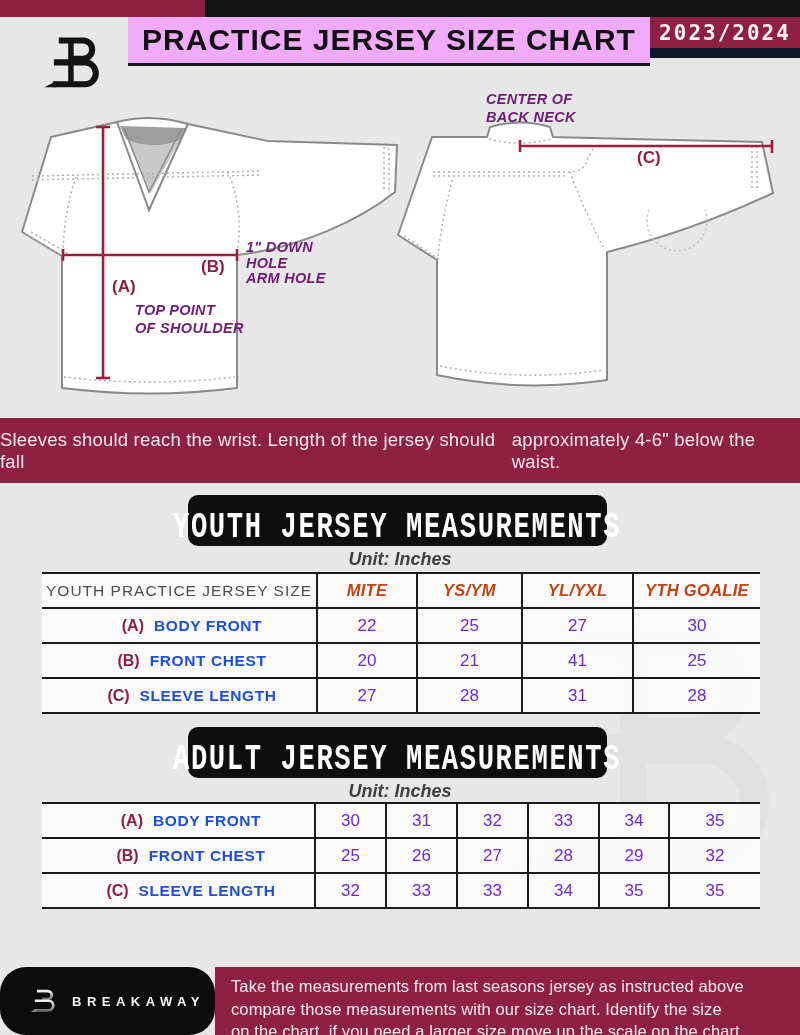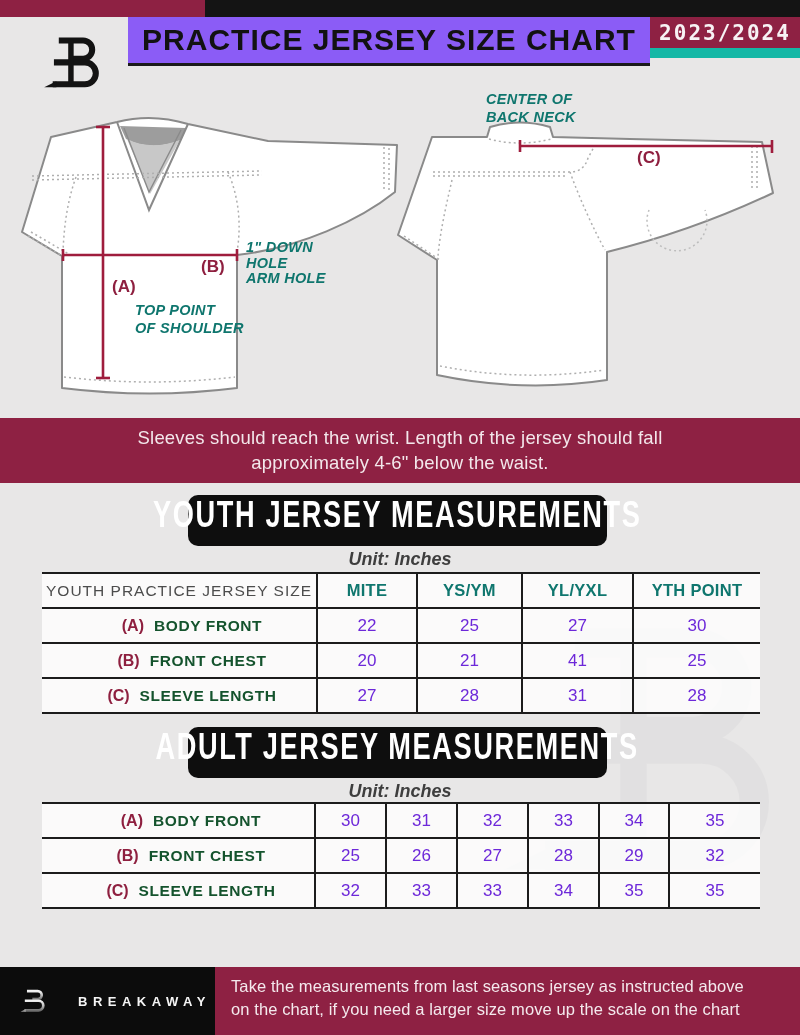--- a/index.html
+++ b/index.html
@@ -9,85 +9,85 @@
     background:#e8e7e7;
     font-family:"Liberation Sans", sans-serif;
     -webkit-font-smoothing:antialiased;
   }
   .abs { position:absolute; }
 
   
   .bar-maroon { left:0; top:0; width:205px; height:17px; background:#8e2143; }
   .bar-black  { left:205px; top:0; width:595px; height:17px; background:#141414; }
   .title-box  {
-    left:128px; top:17px; width:522px; height:49px; background:#8b5cf6;
+    left:128px; top:17px; width:522px; height:49px; background:#f0abfc;
     border-bottom:3px solid #1a1a1a;
     display:flex; align-items:center; justify-content:center;
   }
   .title-box span { font-size:30px; font-weight:700; letter-spacing:1px; color:#121212; }
   .season-box {
     left:650px; top:17px; width:150px; height:41px; background:#8e2143;
-    border-bottom:10px solid #14b8a6;
+    border-bottom:10px solid #0f172a;
     display:flex; align-items:center; justify-content:center;
   }
   .season-box span {
     font-family:"DejaVu Sans Mono", monospace;
     font-size:21px; font-weight:700; letter-spacing:2px; color:#f7f2f4;
   }
   .logo-top { left:43px; top:24px; width:68px; height:78px; }
 
   
   .m-key  { font-size:17px; font-weight:700; color:#8e1f3f; }
-  .m-desc { font-size:14.5px; font-style:italic; color:#0f766e; line-height:15.5px; font-weight:600; letter-spacing:.3px; }
+  .m-desc { font-size:14.5px; font-style:italic; color:#701a75; line-height:15.5px; font-weight:600; letter-spacing:.3px; }
   .m-desc div { white-space:nowrap; }
   .desc-wide { line-height:18px; }
 
   
   .banner {
     left:0; top:418px; width:800px; height:65px; background:#8e2143;
-    display:flex; flex-direction:column; align-items:center; justify-content:center;
+    display:flex; align-items:center; justify-content:center;
     gap:3px;
   }
   .banner div { color:#f3e7eb; font-size:18.5px; letter-spacing:.2px; }
 
   
   .pill {
     width:419px; height:51px; left:188px; background:#0e0e0e; border-radius:10px;
-    display:flex; align-items:flex-start; justify-content:center;
+    display:flex; align-items:flex-end; justify-content:center;font-family:Liberation Mono, monospace;
   }
   .pill span {
     display:inline-block; color:#ffffff; font-size:34px; font-weight:700;
     letter-spacing:2px; transform:scale(.8,1.1); white-space:nowrap;
   }
   .unit { left:0; width:800px; text-align:center; font-size:18px; font-style:italic; font-weight:700; color:#3e3e3e; }
 
   
   table.size { position:absolute; left:42px; width:718px; border-collapse:collapse; table-layout:fixed; }
   table.size td {
     height:35px; border-top:2px solid #1c1c1c; border-bottom:2px solid #1c1c1c;
     background:rgba(255,255,255,.8); text-align:center; vertical-align:middle;
   }
   table.size td + td { border-left:2px solid #1c1c1c; }
   td.size-col-header { font-size:15.5px; color:#4c4c4c; letter-spacing:1px; }
-  td.col-header { font-size:16.5px; font-weight:700; color:#0f766e; letter-spacing:.3px; }
+  td.col-header { font-size:16.5px; font-weight:700; color:#c2410c; letter-spacing:.3px;font-style:italic; }
   td.row-label { text-align:left; padding-left:26px; }
   td.row-label .key { color:#8e1f3f; font-weight:700; font-size:16px; margin-right:10px; }
-  td.row-label .lbl { color:#14532d; font-size:15.5px; font-weight:600; letter-spacing:.6px; }
+  td.row-label .lbl { color:#1d4ed8; font-size:15.5px; font-weight:600; letter-spacing:.6px; }
   td.val { font-size:17px; color:#6d28d9; }
 
   
   .watermark { left:498px; top:542px; width:330px; height:420px; opacity:.55; z-index:0; }
 
   
   .z2 { z-index:2; }
 
   
   .footer-black {
     left:0; top:967px; width:215px; height:68px; background:#0c0c0c;
-    display:flex; align-items:center; padding-left:20px; gap:28px;
+    display:flex; align-items:center; padding-left:30px; gap:12px;border-radius:26px;
   }
   .footer-black .brand { color:#f5f5f5; font-size:13px; font-weight:700; letter-spacing:5.5px; }
   .footer-maroon {
     left:215px; top:967px; width:585px; height:76px; background:#8e2143;
     padding:8px 10px 0 16px;
   }
   .footer-maroon div { color:#f4e9ed; font-size:16.5px; line-height:22.5px; letter-spacing:.1px; white-space:nowrap; }
 </style>
 </head>
 <body>
@@ -204,21 +204,21 @@
       <col style="width:105px">
       <col style="width:111px">
       <col style="width:127px">
     </colgroup>
   <tbody>
       <tr>
     <td class="size-col-header">YOUTH PRACTICE JERSEY SIZE</td>
     <td class="col-header">MITE</td>
     <td class="col-header">YS/YM</td>
     <td class="col-header">YL/YXL</td>
-    <td class="col-header">YTH POINT</td>
+    <td class="col-header">YTH GOALIE</td>
   </tr>
   <tr>
     <td class="row-label">
       <span class="key">(A)</span><span class="lbl">BODY FRONT</span>
     </td>
     <td class="val">22</td>
     <td class="val">25</td>
     <td class="val">27</td>
     <td class="val">30</td>
   </tr>
@@ -306,14 +306,15 @@
     </defs>
     <path d="M14,14 H54 A15 15 0 0 1 54,44 H34"></path>
     <path d="M6,50 H57 A18 18 0 0 1 57,86 H4"></path>
     <path d="M34,12 V86" stroke-width="9"></path>
     <path d="M10,81 L10,91 L-10,91 Z" fill="#9a9a9a" stroke="none"></path>
   </svg>
   <span class="brand">BREAKAWAY</span>
 </div>
 <div class="abs footer-maroon z2">
   <div>Take the measurements from last seasons jersey as instructed above</div>
+  <div>compare those measurements  with our size chart. Identify the size</div>
   <div>on the chart, if you need a larger size move up the scale on the chart</div>
 </div>
 
 </body></html>

